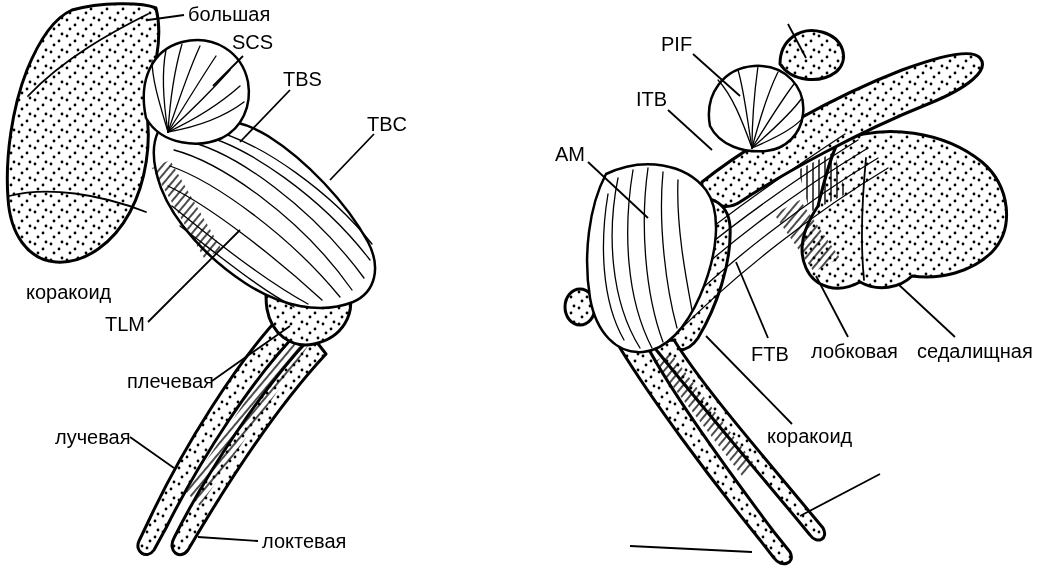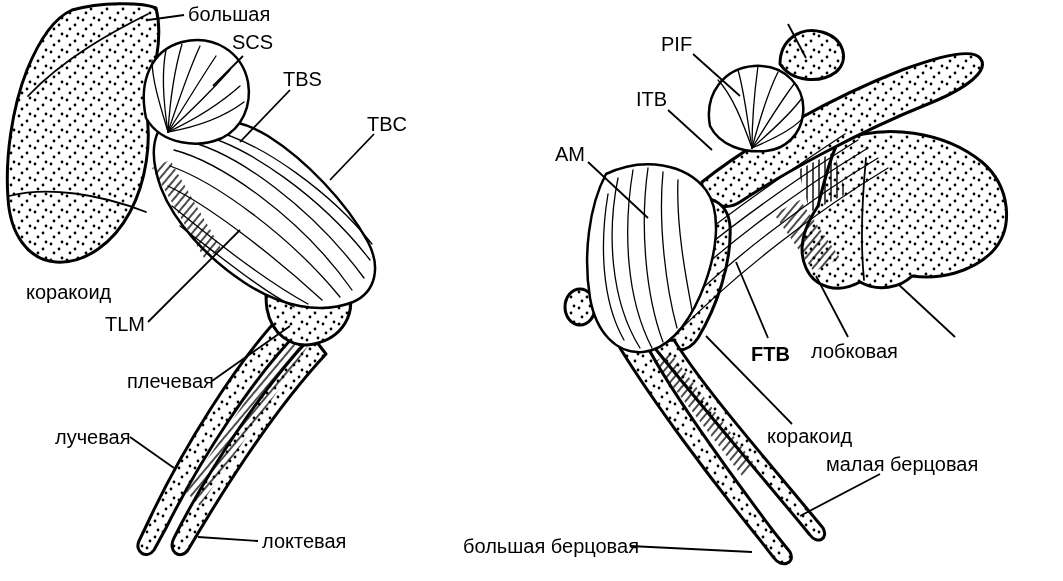--- a/index.html
+++ b/index.html
@@ -181,19 +181,18 @@
   <div class="label" style="left:367px; top:113px;">TBC</div>
   <div class="label" style="left:26px;  top:281px;">коракоид</div>
   <div class="label" style="left:105px; top:313px;">TLM</div>
   <div class="label" style="left:127px; top:370px;">плечевая</div>
   <div class="label" style="left:55px;  top:426px;">лучевая</div>
   <div class="label" style="left:262px; top:530px;">локтевая</div>
 
   <div class="label" style="left:661px; top:33px;">PIF</div>
   <div class="label" style="left:636px; top:88px;">ITB</div>
   <div class="label" style="left:555px; top:143px;">AM</div>
-  <div class="label" style="left:751px; top:343px;font-weight:bold;">FTB</div>
+  <div class="label" style="left:751px; top:343px;">FTB</div>
   <div class="label" style="left:811px; top:340px;">лобковая</div>
+  <div class="label" style="left:917px; top:340px;">седалищная</div>
   <div class="label" style="left:767px; top:425px;">коракоид</div>
-  <div class="label" style="left:826px; top:453px;">малая берцовая</div>
-  <div class="label" style="left:463px; top:535px;">большая берцовая</div>
 
 </div>
 
 </body></html>

